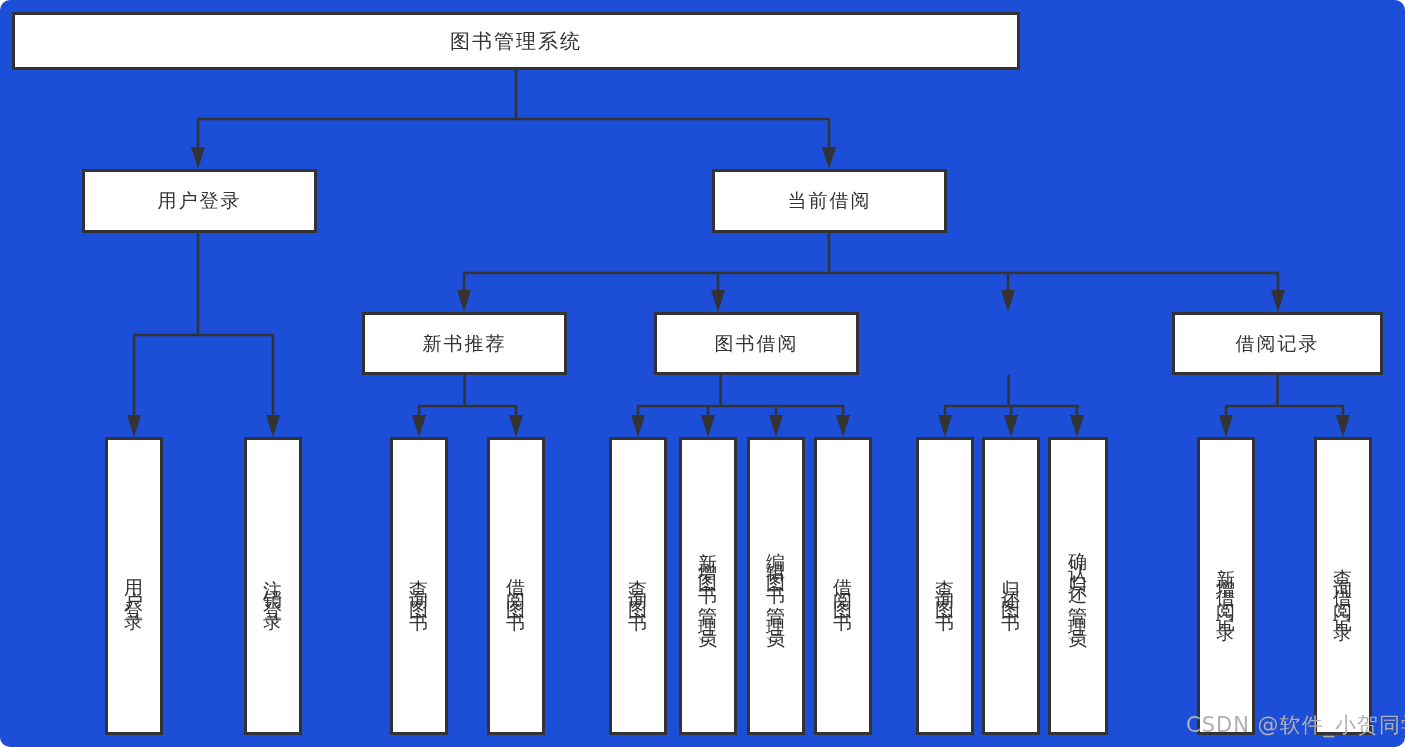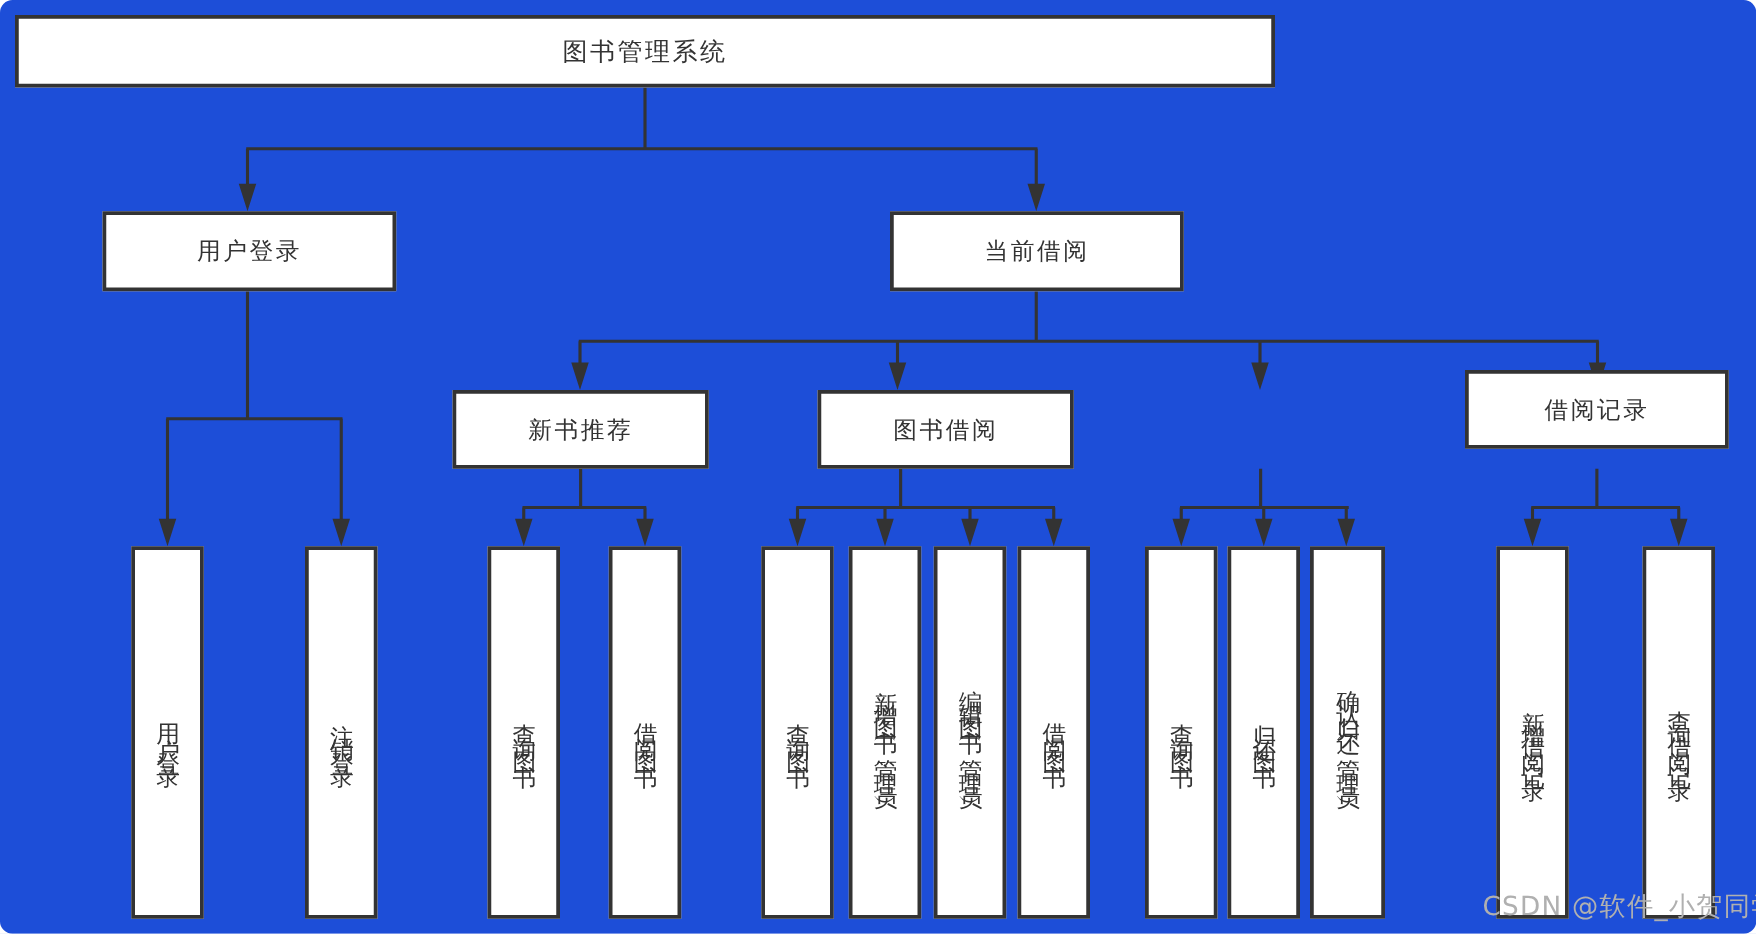--- a/index.html
+++ b/index.html
@@ -116,21 +116,21 @@
       M1336 415 L1350 415 L1343 437 Z"></path>
   </svg>
 
   <div class="node h-node root-node" style="left:12px; top:12px; width:1008px; height:58px;">图书管理系统</div>
 
   <div class="node h-node" style="left:82px; top:169px; width:235px; height:64px;">用户登录</div>
   <div class="node h-node" style="left:712px; top:169px; width:235px; height:64px;">当前借阅</div>
 
   <div class="node h-node" style="left:362px; top:312px; width:205px; height:63px;">新书推荐</div>
   <div class="node h-node" style="left:654px; top:312px; width:205px; height:63px;">图书借阅</div>
-  <div class="node h-node" style="left:1172px; top:296px; width:211px; height:63px;">借阅记录</div>
+  <div class="node h-node" style="left:1172px; top:312px; width:211px; height:63px;">借阅记录</div>
 
   <div class="node leaf" style="left:105px; top:437px; width:58px; height:298px;">用户登录</div>
   <div class="node leaf" style="left:244px; top:437px; width:58px; height:298px;">注销登录</div>
 
   <div class="node leaf" style="left:390px; top:437px; width:58px; height:298px;">查询图书</div>
   <div class="node leaf" style="left:487px; top:437px; width:58px; height:298px;">借阅图书</div>
 
   <div class="node leaf" style="left:609px; top:437px; width:58px; height:298px;">查询图书</div>
   <div class="node leaf" style="left:679px; top:437px; width:58px; height:298px;">新增图书（管理员）</div>
   <div class="node leaf" style="left:747px; top:437px; width:58px; height:298px;">编辑图书（管理员）</div>

